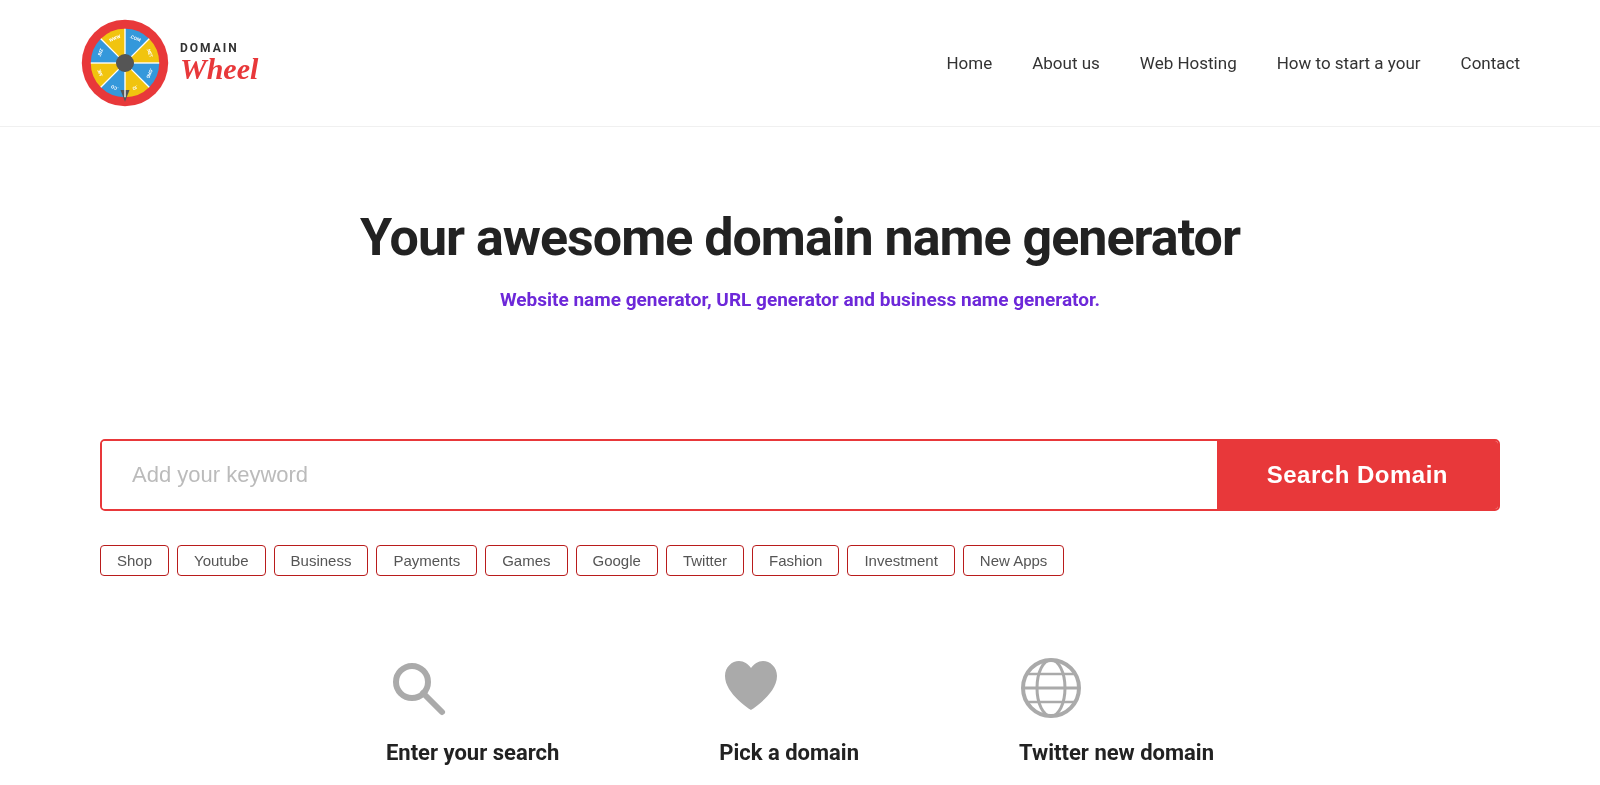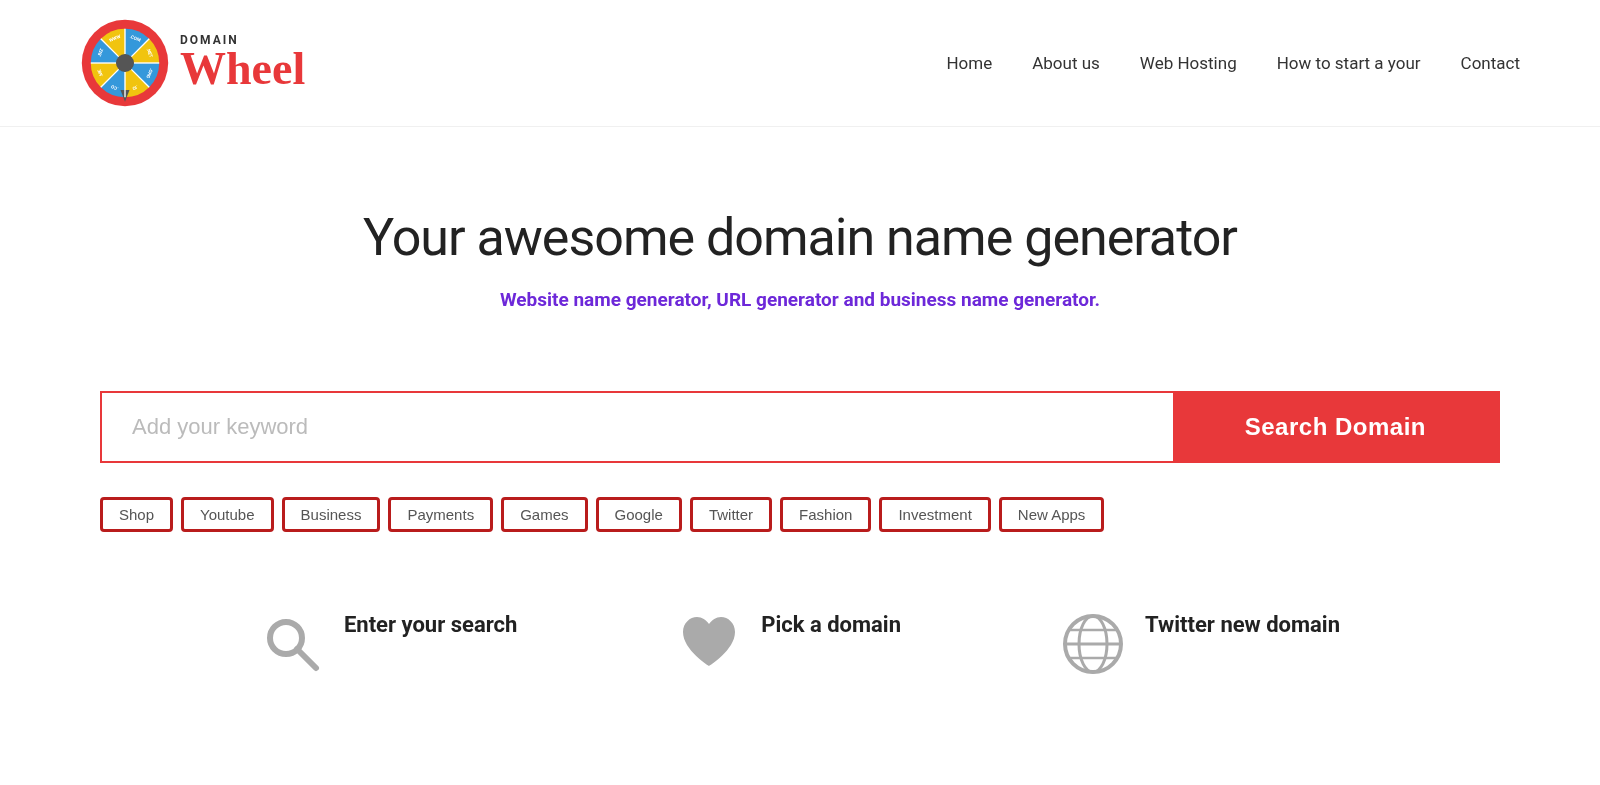--- a/index.html
+++ b/index.html
@@ -46,24 +46,25 @@
 
     .logo-domain {
       font-size: 12px;
       font-weight: 700;
       letter-spacing: 2px;
       color: #333;
       text-transform: uppercase;
     }
 
     .logo-wheel {
-      font-size: 46px;
+      font-size: 30px;
       font-weight: 700;
       color: #e8383a;
       font-family: 'Georgia', cursive;
+      font-style: italic;
     }
 
     nav {
       display: flex;
       align-items: center;
       gap: 40px;
     }
 
     nav a {
       text-decoration: none;
@@ -73,43 +74,44 @@
     }
 
     
     .hero {
       text-align: center;
       padding: 80px 80px 40px;
     }
 
     .hero h1 {
       font-size: 52px;
-      font-weight: 400;
+      font-weight: 700;
       color: #222;
       margin-bottom: 20px;
       letter-spacing: -1px;
     }
 
     .hero p {
       font-size: 19px;
       color: #6d28d9;
       font-weight: 700;
     }
 
     
     .search-section {
       padding: 40px 100px 20px;
     }
 
     .search-bar {
       display: flex;
       border: 2px solid #e8383a;
-      border-radius: 0;
+      border-radius: 5px;
       overflow: hidden;
       height: 72px;
+      margin-top: 48px;
     }
 
     .search-input {
       flex: 1;
       border: none;
       outline: none;
       font-size: 22px;
       padding: 0 30px;
       color: #aaa;
       background: #fff;
@@ -118,56 +120,56 @@
     .search-input::placeholder {
       color: #bbb;
     }
 
     .search-button {
       background: #e8383a;
       border: none;
       color: #fff;
       font-size: 24px;
       font-weight: 700;
-      padding: 0 72px;
+      padding: 0 50px;
       cursor: pointer;
       white-space: nowrap;
       letter-spacing: 0.5px;
     }
 
     
     .tags {
       display: flex;
       flex-wrap: wrap;
       gap: 8px;
       padding: 14px 100px 0;
     }
 
     .tag {
-      border: 3px solid #b91c1c;
+      border: 1px solid #b91c1c;
       border-radius: 4px;
       padding: 6px 16px;
       font-size: 15px;
       color: #555;
       cursor: pointer;
       background: #fff;
     }
 
     
     .features {
       display: flex;
       justify-content: center;
       gap: 160px;
       padding: 80px 100px 40px;
       align-items: flex-start;
     }
 
     .feature-item {
       display: flex;
-      flex-direction: row;
+      flex-direction: column;
       align-items: flex-start;
       gap: 20px;
     }
 
     .feature-icon {
       width: 64px;
       height: 64px;
       color: #aaa;
     }
 

